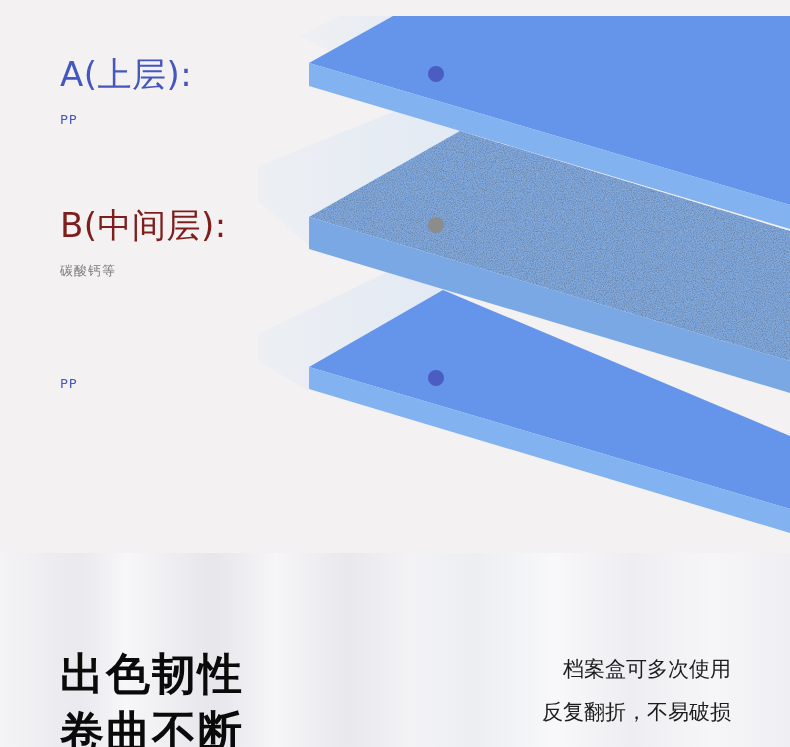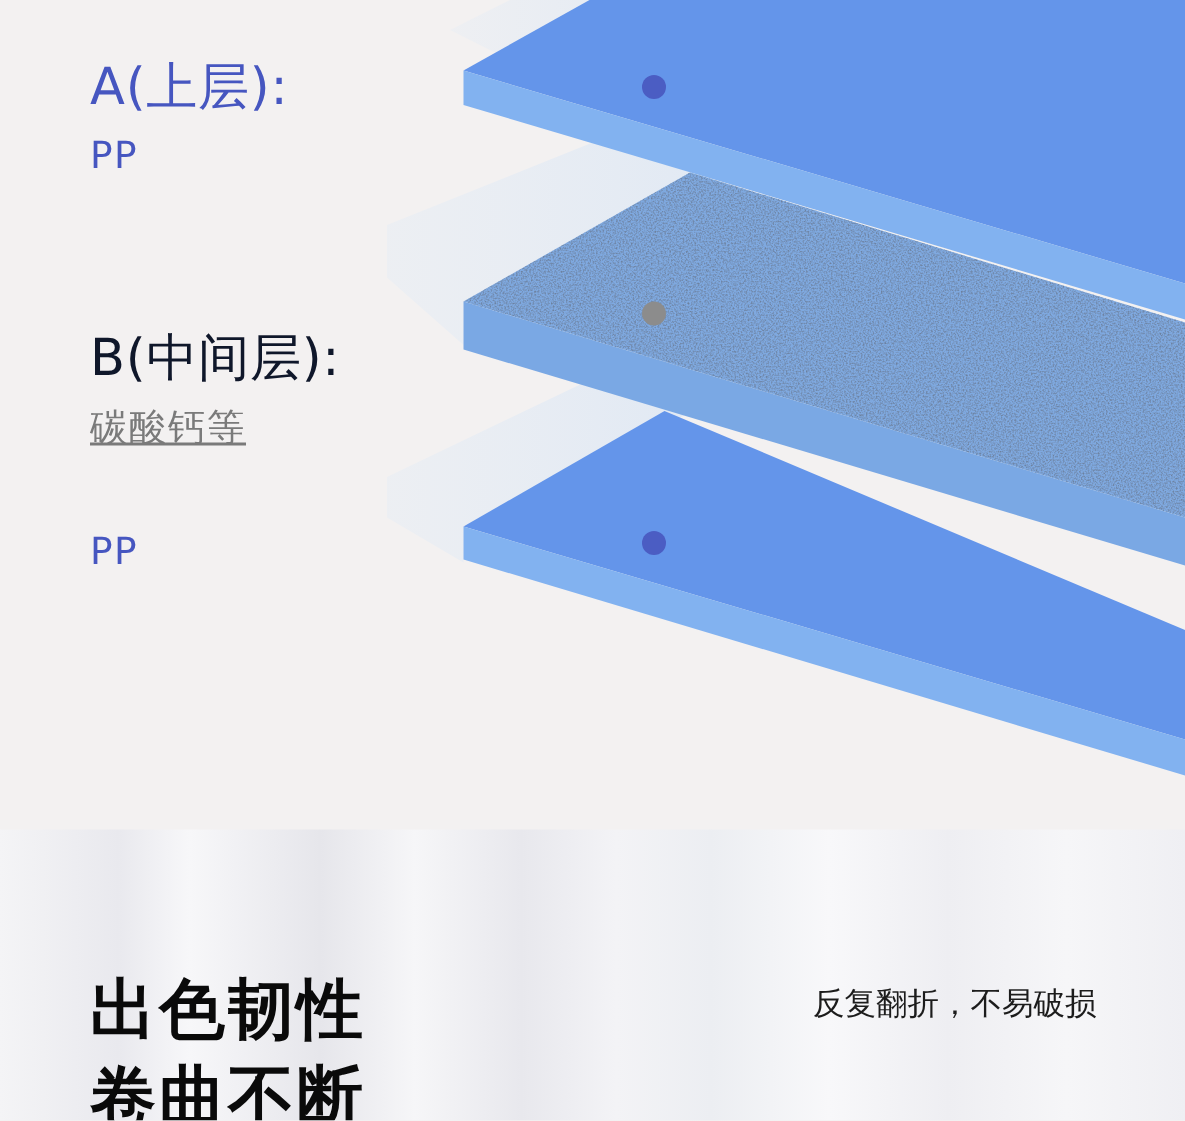--- a/index.html
+++ b/index.html
@@ -1,28 +1,28 @@
 <!DOCTYPE html>
 <html><head>
   <meta charset="utf-8">
   <style>
     html, body { margin: 0; padding: 0; }
     body {
       width: 790px; height: 747px; overflow: hidden; position: relative;
       background: #f3f1f1;
       font-family: "DejaVu Sans", "Liberation Sans", sans-serif;
     }
-    .section-layers { position: absolute; left: 0; top: 0; width: 790px; height: 553px; background: #f3f1f1; overflow: hidden; }
+    .section-layers { position: absolute; left: 0; top: 16px; width: 790px; height: 553px; background: #f3f1f1; overflow: hidden; }
     .layers-svg { position: absolute; left: 0; top: 0; }
     .label { position: absolute; left: 60px; white-space: nowrap; }
     .label .title { font-size: 34px; line-height: 40px; letter-spacing: 0.5px; }
-    .label .sub { font-size: 25px; line-height: 24px; margin-top: 14px; letter-spacing: 1px; }
+    .label .sub { font-size: 13px; line-height: 24px; margin-top: 14px; letter-spacing: 1px; }
     .blue { color: #4656c0; }
-    .gray { color: #0f172a; margin-top: 30px; }
-    .sub.gray { color: #7a7a7a; text-decoration: underline; }
+    .gray { color: #7f1d1d; }
+    .sub.gray { color: #7a7a7a; }
 
     .section-toughness {
       position: absolute; left: 0; top: 553px; width: 790px; height: 194px;
       background: linear-gradient(90deg, #f4f4f6 0%, #e9e9ee 10%, #f7f7f9 16%, #e6e6eb 27%, #f6f6f8 35%, #e8e8ed 44%, #f3f3f6 52%, #eceef2 60%, #f8f8fa 70%, #eeeef2 80%, #f6f6f8 90%, #efeff3 100%);
       overflow: hidden;
     }
     .tough-title { position: absolute; left: 60px; top: 92px; font-size: 44px; line-height: 58px; font-weight: bold; color: #0a0a0a; letter-spacing: 2px; }
     .tough-desc { position: absolute; right: 59px; top: 95px; text-align: right; font-size: 21px; line-height: 43px; color: #1c1c1c; }
   </style>
 </head>
@@ -86,15 +86,16 @@
     <div class="sub blue">PP</div>
   </div>
 </div>
 
 <div class="section-toughness">
   <div class="tough-title">
     <div>出色韧性</div>
     <div>卷曲不断</div>
   </div>
   <div class="tough-desc">
+    <div>档案盒可多次使用</div>
     <div>反复翻折，不易破损</div>
   </div>
 </div>
 
 </body></html>

